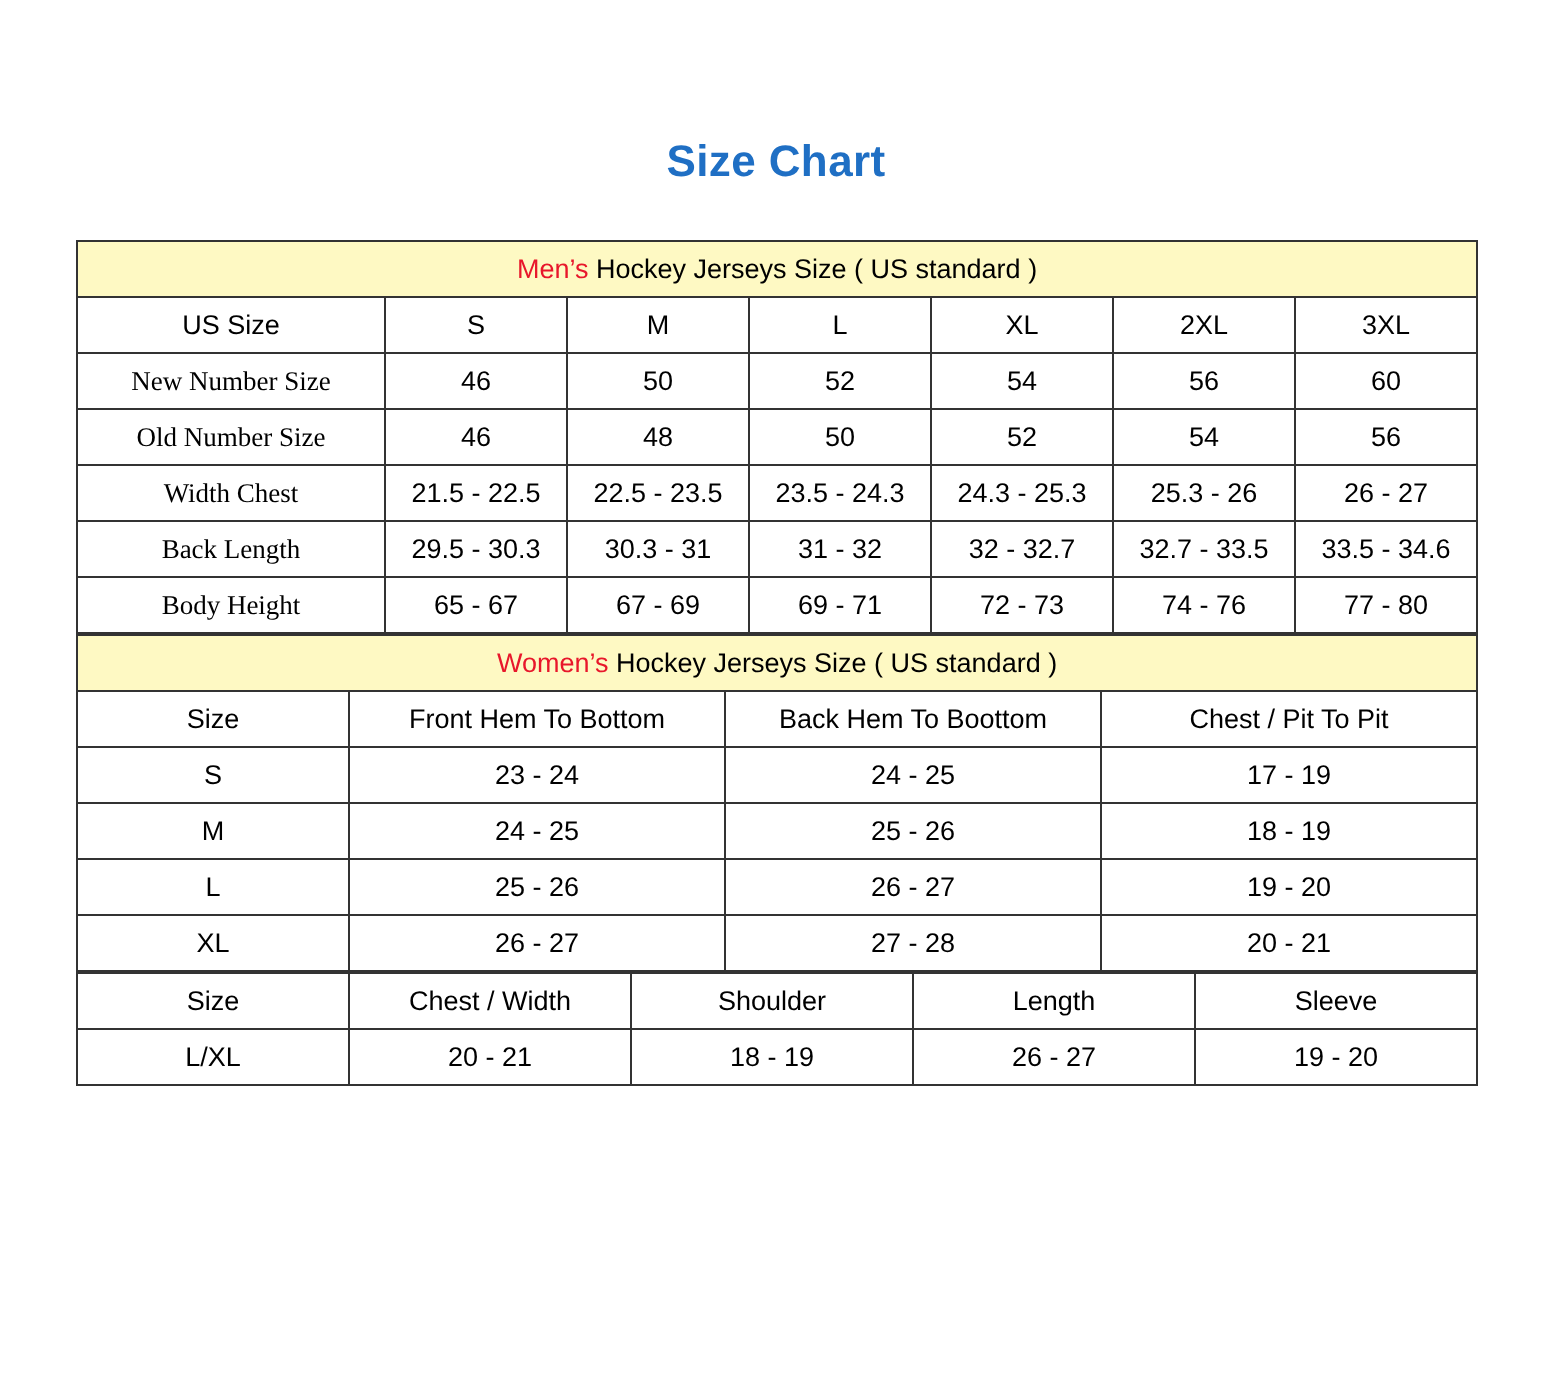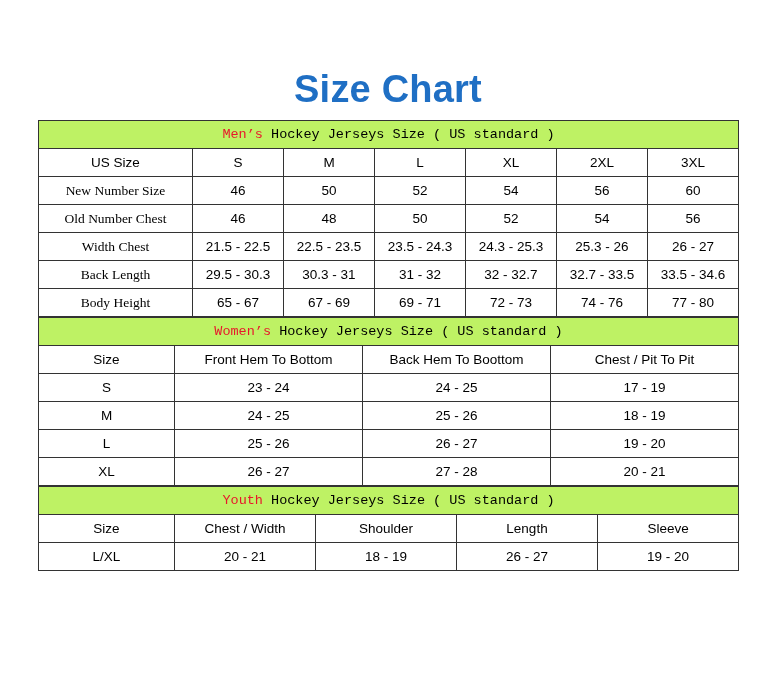--- a/index.html
+++ b/index.html
@@ -11,21 +11,21 @@
     width: 776px;
     height: 692px;
     font-family: "Liberation Sans", sans-serif;
     color: #000000;
     position: relative;
     overflow: hidden;
   }
   .page-title {
     text-align: center;
     color: #1f6fc4;
-    font-size: 38px;
+    font-size: 22px;
     font-weight: bold;
     margin: 0;
     padding-top: 68px;
     letter-spacing: 0.2px;
   }
   .chart-wrap {
     position: absolute;
     left: 38px;
     top: 120px;
     width: 700px;
@@ -39,25 +39,24 @@
   table.size-table th {
     border: 1px solid #333333;
     font-size: 13.5px;
     text-align: center;
     vertical-align: middle;
     padding: 0;
     height: 27px;
     font-weight: normal;
   }
   .section-head td {
-    background: #bef264;
+    background: #fef9c3;
     font-weight: bold;
     font-size: 15px;
     height: 31px;
-    font-family: Liberation Mono, monospace;
   }
   .section-head .accent {
     color: #e8172b;
   }
   .col-head td {
     font-weight: bold;
   }
   .row-label {
     font-weight: normal;
     font-family: Liberation Serif, serif;
@@ -108,21 +107,21 @@
       <tr>
         <td class="row-label">New Number Size</td>
         <td>46</td>
         <td>50</td>
         <td>52</td>
         <td>54</td>
         <td>56</td>
         <td>60</td>
       </tr>
       <tr>
-        <td class="row-label">Old Number Chest</td>
+        <td class="row-label">Old Number Size</td>
         <td>46</td>
         <td>48</td>
         <td>50</td>
         <td>52</td>
         <td>54</td>
         <td>56</td>
       </tr>
       <tr>
         <td class="row-label">Width Chest</td>
         <td>21.5 - 22.5</td>
@@ -199,23 +198,20 @@
 
   <table class="size-table youth">
     <colgroup>
       <col class="c0">
         <col class="cx">
         <col class="cx">
         <col class="cx">
         <col class="cx">
     </colgroup>
     <tbody>
-      <tr class="section-head">
-        <td colspan="5"><span class="accent">Youth</span><span> Hockey Jerseys Size ( US standard )</span></td>
-      </tr>
       <tr class="col-head">
         <td>Size</td>
         <td>Chest / Width</td>
         <td>Shoulder</td>
         <td>Length</td>
         <td>Sleeve</td>
       </tr>
       <tr>
         <td class="w-bold">L/XL</td>
         <td>20 - 21</td>

